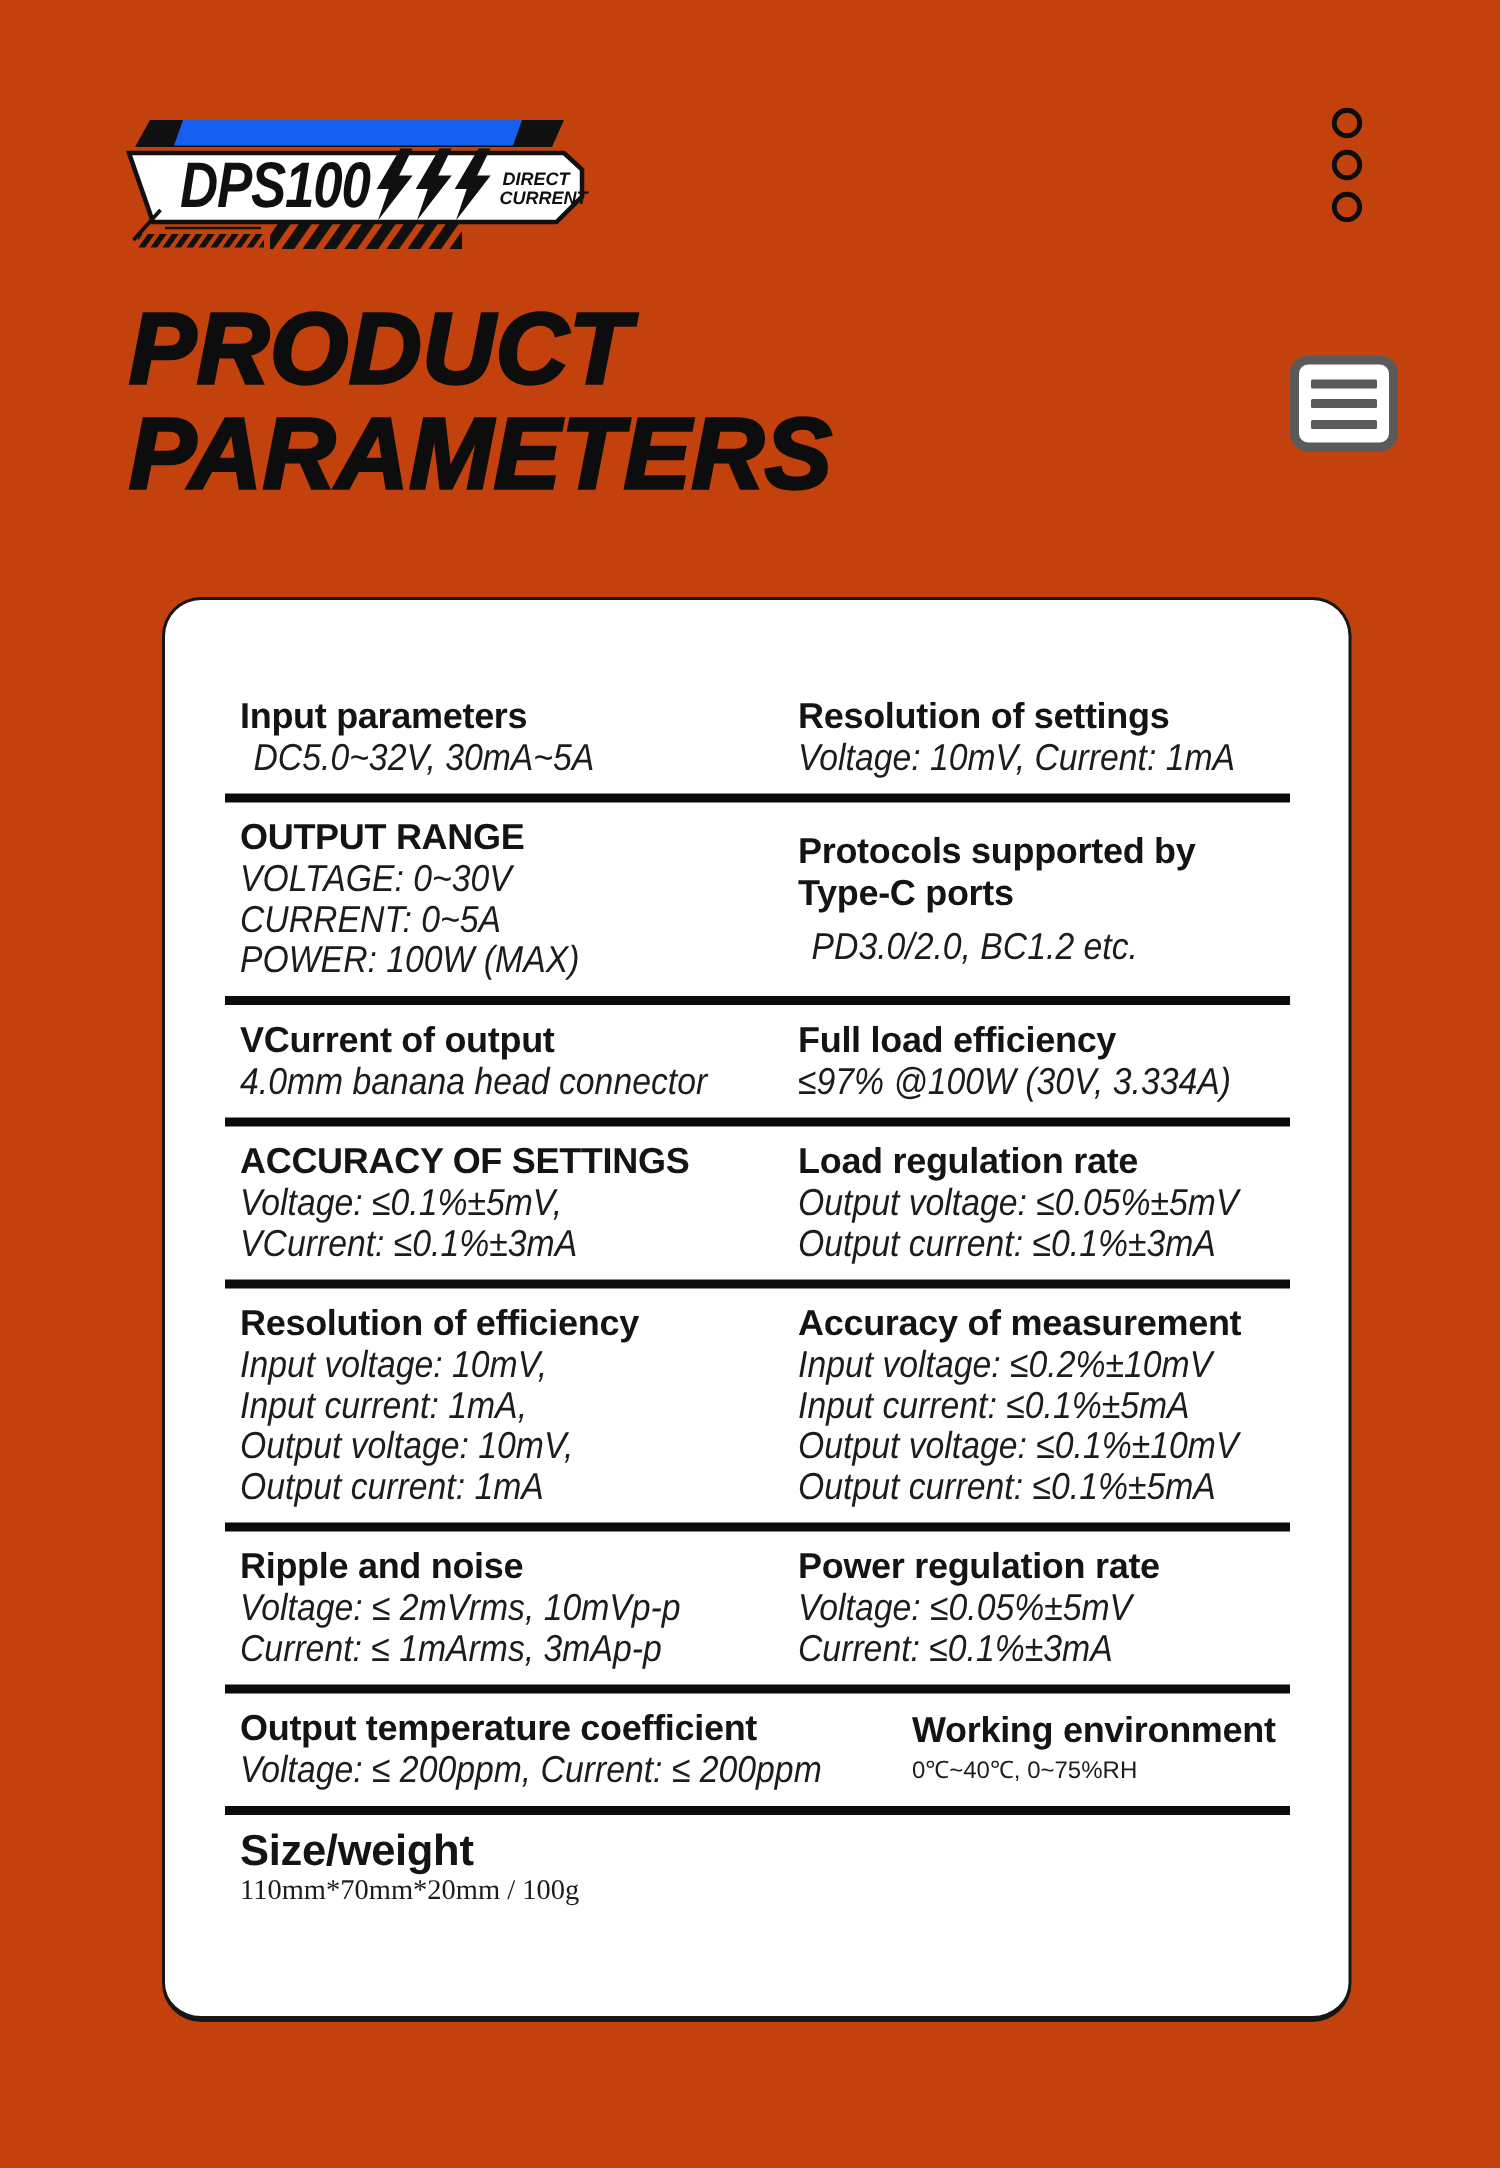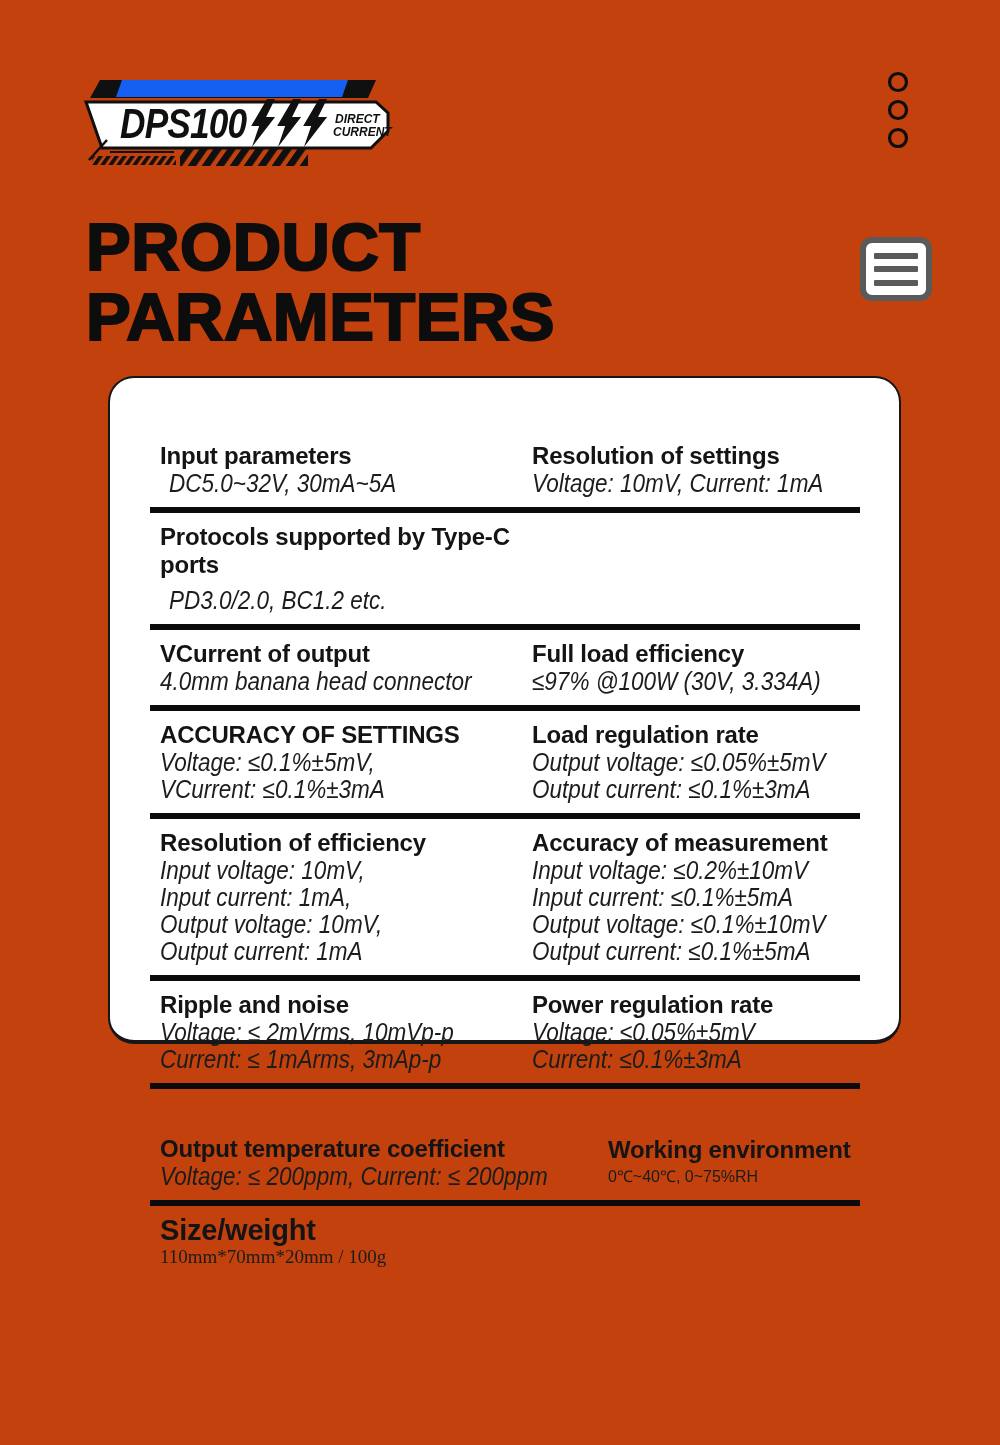--- a/index.html
+++ b/index.html
@@ -8,47 +8,47 @@
     font-family:"Liberation Sans", sans-serif; color:#141414; overflow:hidden;
   }
 
   
   .logo { position:absolute; left:84px; top:74px; width:316px; height:98px; }
 
   
   .dots { position:absolute; left:886px; top:70px; }
 
   
-  .title { position:absolute; left:86px; top:212px; }
+  .title { position:absolute; left:86px; top:198px;font-style:italic; }
   .title div {
     font-size:67px; font-weight:900; line-height:70px; letter-spacing:0.5px;
     color:#0d0d0d; -webkit-text-stroke:2.2px #0d0d0d;
   }
 
   
   .menu {
     position:absolute; left:860px; top:237px; width:72px; height:64px;
     border:6px solid #5a5a5a; border-radius:12px; box-sizing:border-box;
     display:flex; flex-direction:column; justify-content:space-evenly;
     padding:2px 8px; background:#fff;
   }
   .menu .bar { height:6px; background:#5a5a5a; border-radius:1px; }
 
   
   .card {
-    position:absolute; left:108px; top:376px; width:793px; height:668px;
+    position:absolute; left:108px; top:398px; width:793px; height:950px;
     box-sizing:border-box; border:2.5px solid #161616; border-bottom-width:4px;
     border-radius:26px; background:#fff; padding:54px 39px 0 40px;
   }
   .divider { height:6px; background:#0b0b0b; }
   .row {
     display:grid; grid-template-columns:372px 1fr; align-items:center;
     padding:10px 0 10px 10px;
   }
-  .row.wide-left { grid-template-columns:448px 1fr;margin-top:36px; }
+  .row.wide-left { grid-template-columns:448px 1fr; }
   .row.single { grid-template-columns:1fr; }
   .stitle {
     font-size:24px; font-weight:800; letter-spacing:-0.2px; line-height:28px;
     color:#141414;
   }
   .sline {
     font-size:25px; font-style:italic; line-height:27px; color:#1c1c1c;
     transform:scaleX(0.9); transform-origin:0 50%; white-space:nowrap;
   }
   .sline.indent { padding-left:10px; }
@@ -129,20 +129,26 @@
       </div>
       <div class="cell">
         <div class="stitle">Resolution of settings</div>
         <div class="sline">Voltage: 10mV, Current: 1mA</div>
       </div>
     </div>
     <div class="divider"></div>
 
     <div class="row">
       <div class="cell">
+        <div class="stitle">OUTPUT RANGE</div>
+        <div class="sline">VOLTAGE: 0~30V</div>
+        <div class="sline">CURRENT: 0~5A</div>
+        <div class="sline">POWER: 100W (MAX)</div>
+      </div>
+      <div class="cell">
         <div class="stitle">Protocols supported by Type-C ports</div>
         <div class="sline indent" style="margin-top:8px;">PD3.0/2.0, BC1.2 etc.</div>
       </div>
     </div>
     <div class="divider"></div>
 
     <div class="row">
       <div class="cell">
         <div class="stitle">VCurrent of output</div>
         <div class="sline">4.0mm banana head connector</div>

